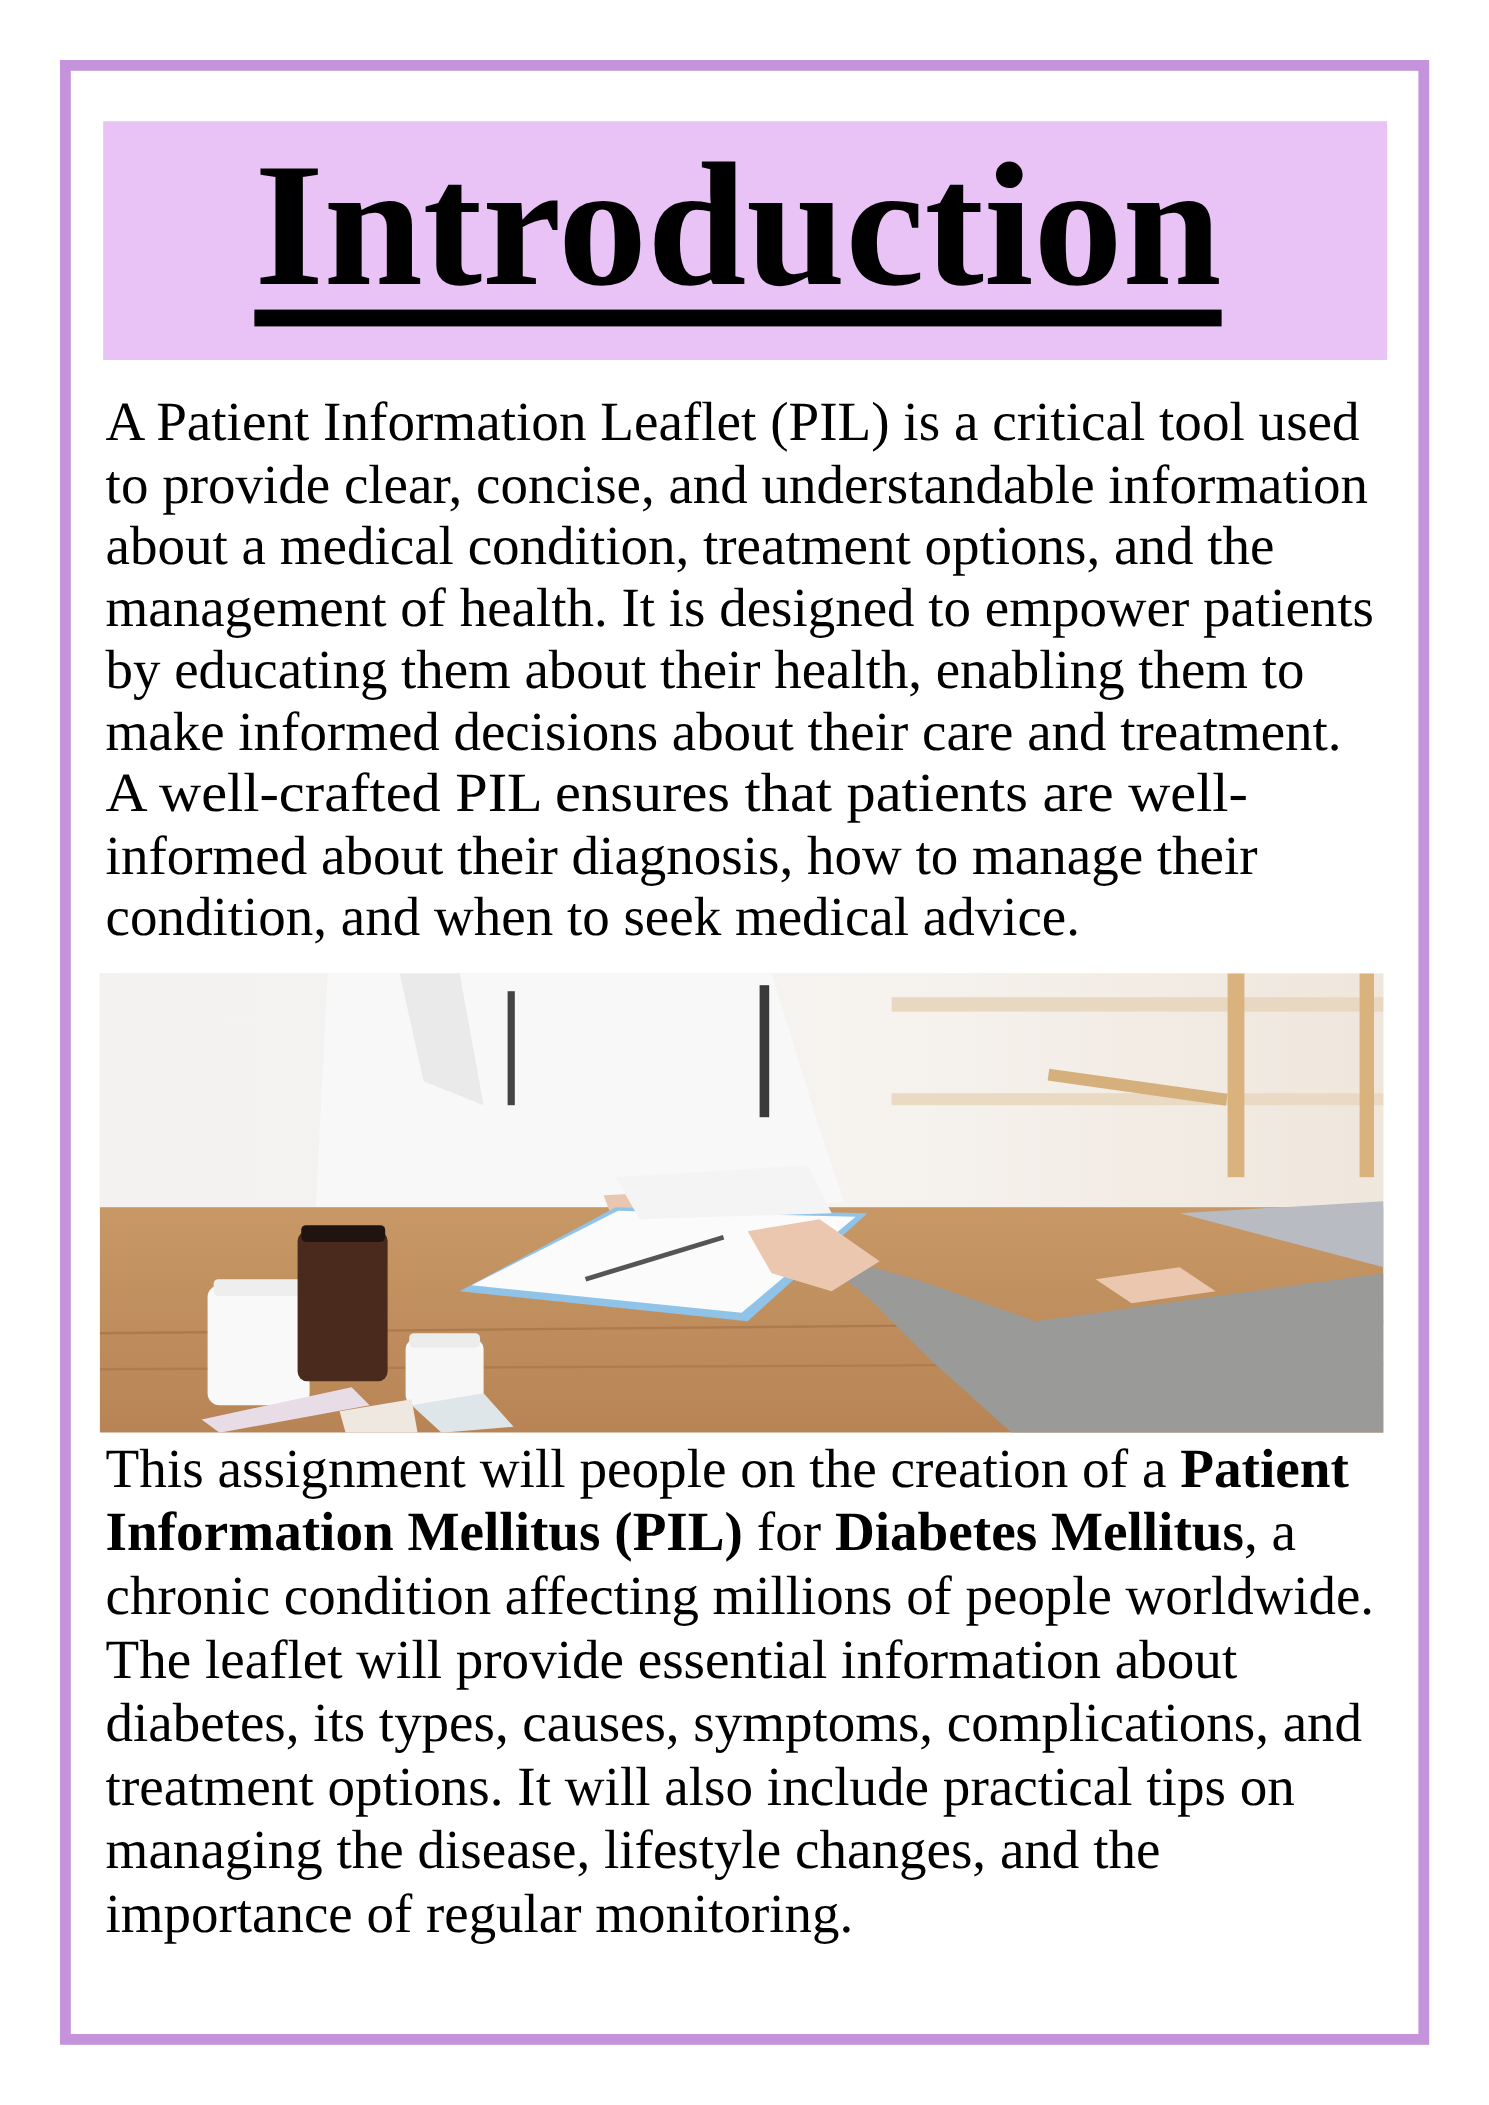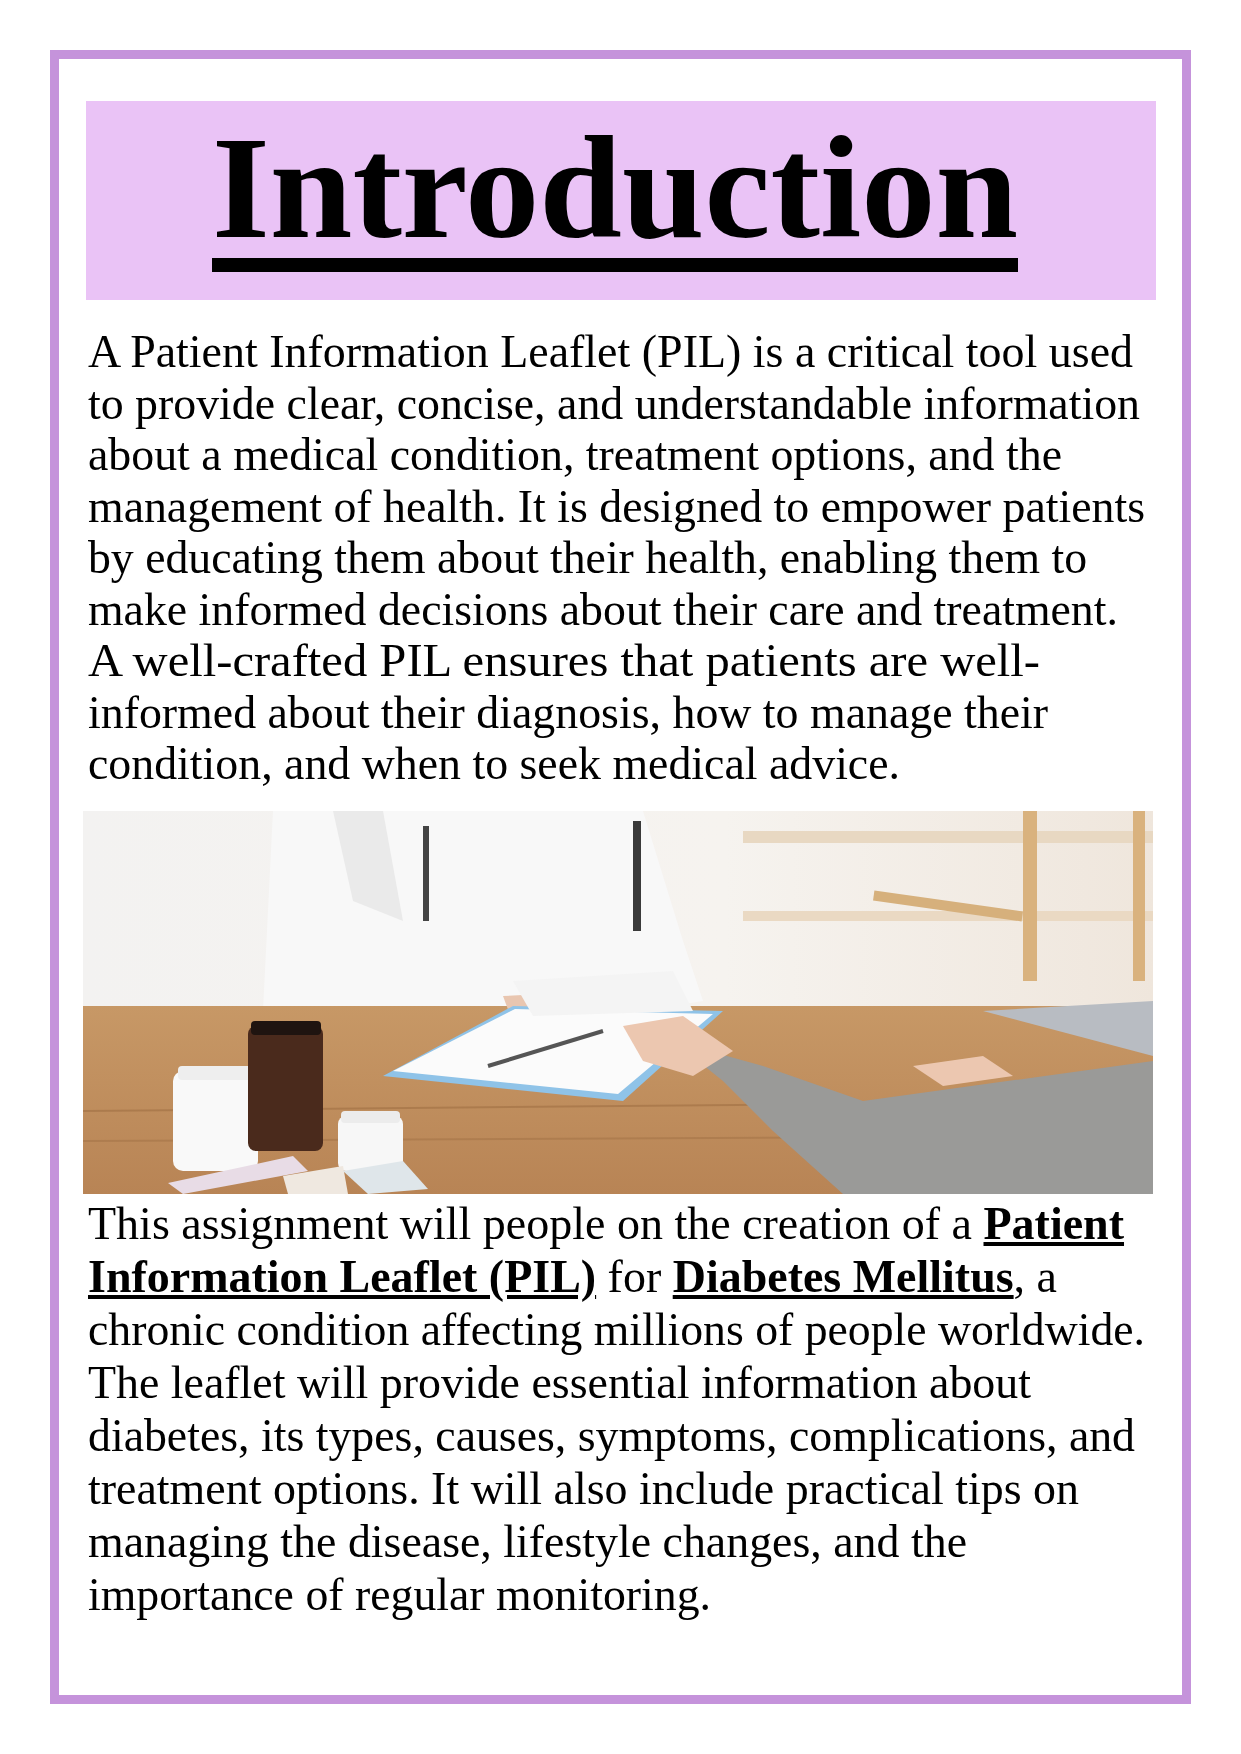--- a/index.html
+++ b/index.html
@@ -11,21 +11,21 @@
                background: #eac3f6; }
   .title { position: absolute; left: 0; top: 0; width: 100%; height: 100%; }
   .title-text { position: absolute; left: 212px; top: 114px; font-weight: bold;
                 font-size: 147px; line-height: 147px; white-space: nowrap;
                 transform-origin: left top; display: inline-block; }
   .title-underline { position: absolute; left: 212px; top: 258px; width: 806px; height: 14px;
                      background: #000; }
   .para { position: absolute; left: 88px; }
   .line { position: absolute; left: 0; white-space: nowrap; font-size: 46px; line-height: 46px;
           transform-origin: left top; display: inline-block; }
-  .line b { font-weight: bold; text-decoration: underline; }
+  .line b { font-weight: bold; }
   .photo { position: absolute; left: 83px; top: 811px; width: 1070px; height: 383px; overflow: hidden;
            background: #f4f2f0; }
   .photo svg { display: block; }
 </style>
 </head>
 <body>
 
 <div class="frame"></div>
 
 <div class="title-box"></div>
@@ -98,20 +98,20 @@
     <rect x="258" y="300" width="59" height="12" rx="4" fill="#ececec"></rect>
 
     <path d="M85 372 L210 345 L225 360 L100 383 Z" fill="#e8dce6"></path>
     <path d="M200 365 L260 355 L265 383 L205 383 Z" fill="#efe8e0"></path>
     <path d="M260 360 L320 350 L345 378 L285 383 Z" fill="#dfe6ea"></path>
   </svg>
 </div>
 
 <div class="para" id="para2" style="top:0;">
   <span class="line fit rich" style="top: 1201px; transform: scaleX(1);"><span>This assignment will people on the creation of a </span><b>Patient</b></span>
-  <span class="line fit rich" style="top: 1254px; transform: scaleX(0.9993);"><b>Information Leaflet (PIL)</b><span> for </span><b>Diabetes Mellitus</b><span>, a</span></span>
+  <span class="line fit rich" style="top: 1254px; transform: scaleX(0.9993);"><b>Information Mellitus (PIL)</b><span> for </span><b>Diabetes Mellitus</b><span>, a</span></span>
   <span class="line fit rich" style="top: 1307px; transform: scaleX(0.9941);"><span>chronic condition affecting millions of people worldwide.</span></span>
   <span class="line fit rich" style="top: 1360px; transform: scaleX(0.9976);"><span>The leaflet will provide essential information about</span></span>
   <span class="line fit rich" style="top: 1413px; transform: scaleX(0.9958);"><span>diabetes, its types, causes, symptoms, complications, and</span></span>
   <span class="line fit rich" style="top: 1466px; transform: scaleX(0.9984);"><span>treatment options. It will also include practical tips on</span></span>
   <span class="line fit rich" style="top: 1519px; transform: scaleX(0.9973);"><span>managing the disease, lifestyle changes, and the</span></span>
   <span class="line fit rich" style="top: 1572px; transform: scaleX(0.9953);"><span>importance of regular monitoring.</span></span>
 </div>
 
 </body></html>

